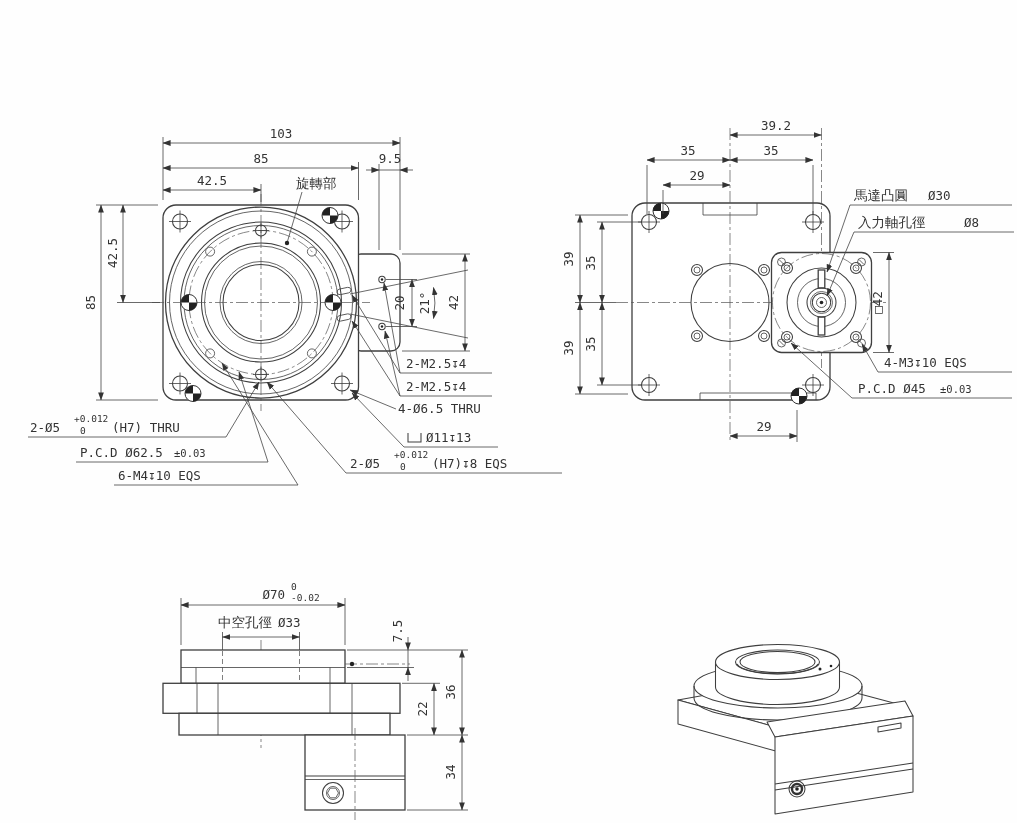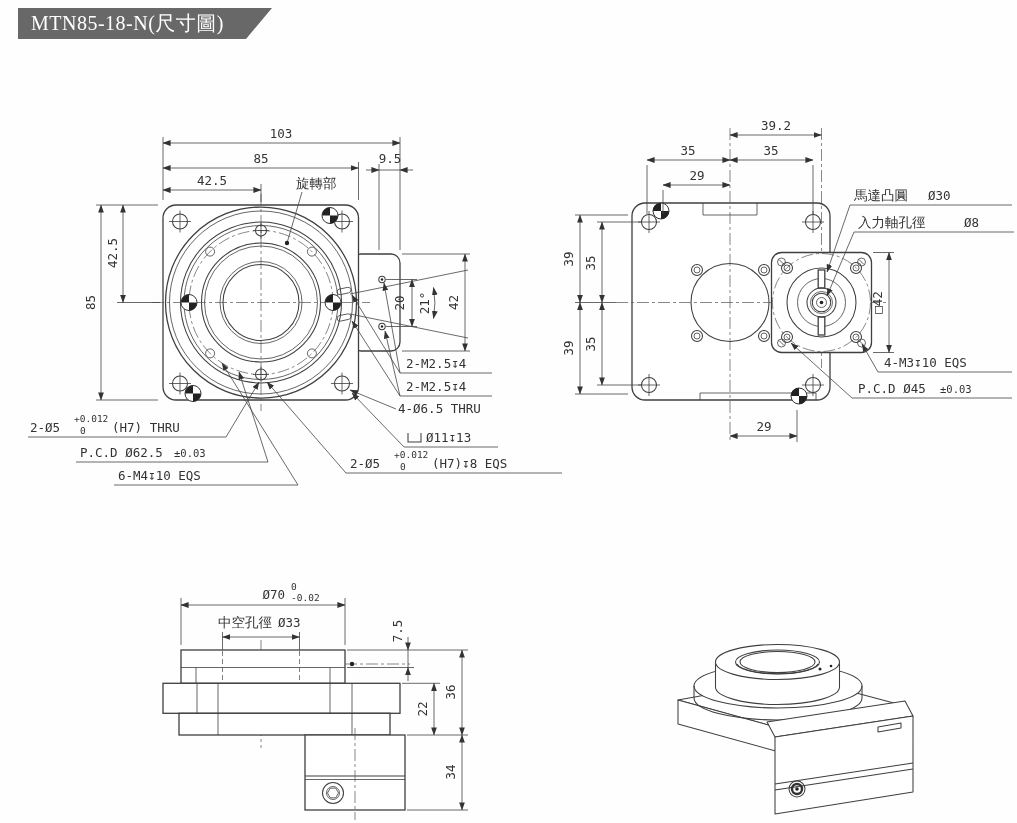--- a/index.html
+++ b/index.html
@@ -21,23 +21,20 @@
   .wf {fill:#fff;}
   .cl {stroke:#555;stroke-width:.7;fill:none;stroke-dasharray:12 3 3 3;}
   .dsh{stroke:#555;stroke-width:.75;fill:none;stroke-dasharray:5 3;}
   .dm {stroke:#444;stroke-width:.8;fill:none;}
   .blk{fill:#222;stroke:none;}
 </style>
 </head>
 <body>
 
 <div id="page">
-  <div id="banner">
-    <span>MTN85-18-N(尺寸圖)</span>
-  </div>
 
   <svg width="1017" height="823" viewBox="0 0 1017 823">
     <defs>
       <marker id="ar" viewBox="0 0 10 10" refX="9.5" refY="5" markerWidth="10" markerHeight="10" orient="auto-start-reverse">
         <path d="M0 1.4 L10 5 L0 8.6 Z" fill="#333"></path>
       </marker>
       <g id="tgt">
         <circle r="8" fill="#fff" stroke="#333" stroke-width="1"></circle>
         <path d="M0 0 L8 0 A8 8 0 0 1 0 8 Z" class="blk"></path>
         <path d="M0 0 L-8 0 A8 8 0 0 1 0 -8 Z" class="blk"></path>

